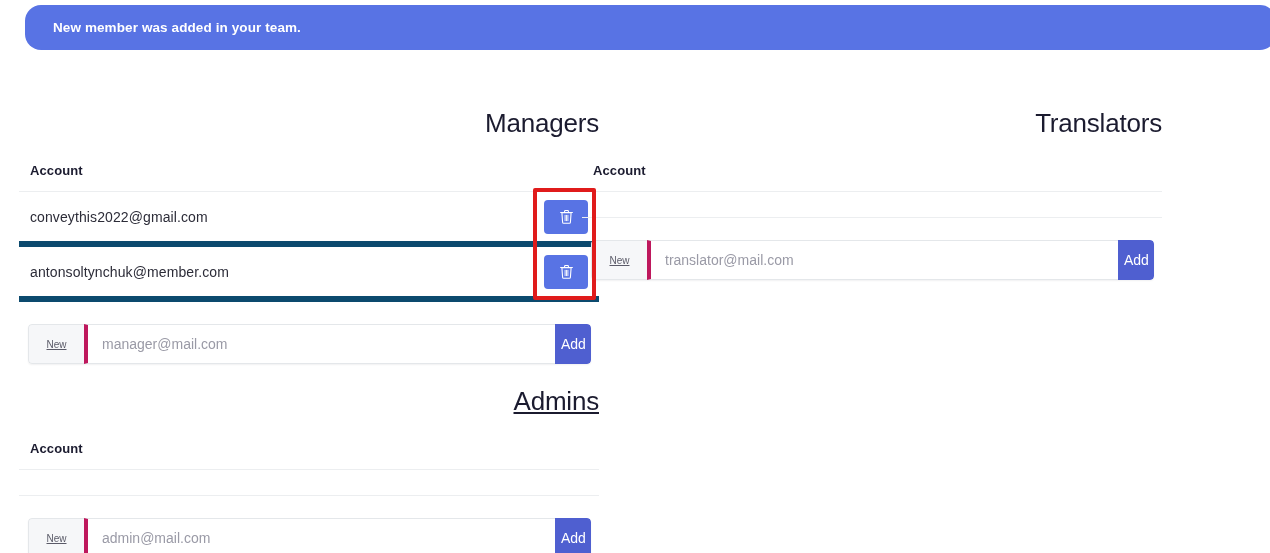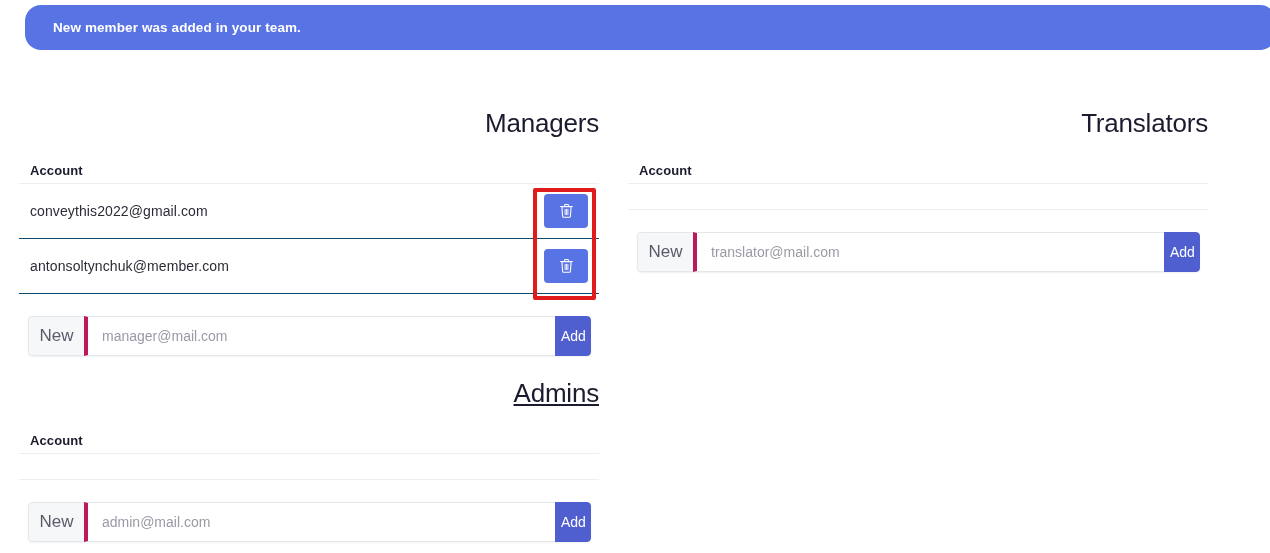--- a/index.html
+++ b/index.html
@@ -43,21 +43,21 @@
 
   
   .col-left {
     position: absolute;
     left: 19px;
     top: 60px;
     width: 580px;
   }
   .col-right {
     position: absolute;
-    left: 628px;
+    left: 582px;
     top: 60px;
     width: 580px;
   }
 
   .section-title {
     font-size: 26px;
     font-weight: 500;
     color: #1b1b2f;
     margin: 0;
     padding: 0;
@@ -68,36 +68,36 @@
   .section-title.managers { padding-top: 48px; }
   .section-title.admins { padding-top: 22px; text-decoration: underline; }
 
   .table {
     width: 580px;
     margin-top: 22px;
   }
   .table.translators { width: 580px; }
 
   .th-row {
-    padding: 0 0 4px 11px;
+    padding: 0 0 12px 11px;
     border-bottom: 1px solid #eceef0;
   }
   .th {
     font-size: 13px;
     font-weight: bold;
     color: #1b1b2f;
     letter-spacing: 0.1px;
   }
 
   .tr {
     display: flex;
     align-items: center;
     justify-content: space-between;
     height: 55px;
-    border-bottom: 1px solid #0c4a6e;
+    border-bottom: 6px solid #0c4a6e;
     padding-left: 11px;
     padding-right: 0;
   }
   .tr.empty { height: 26px; border-bottom: 1px solid #eceef0; }
 
   .account-email {
     font-size: 14px;
     color: #2c2c38;
     letter-spacing: 0.1px;
   }
@@ -130,22 +130,23 @@
   }
   .ig-prefix {
     display: flex;
     align-items: center;
     justify-content: center;
     width: 56px;
     background: #f6f7f9;
     border: 1px solid #e4e7ea;
     border-right: none;
     border-radius: 4px 0 0 4px;
-    font-size: 17px;
+    font-size: 10px;
     color: #5a5a68;
+    text-decoration: underline;
   }
   .ig-input {
     flex: 1;
     border: 1px solid #e4e7ea;
     border-left: 4px solid #be185d;
     border-right: none;
     background: #ffffff;
     padding: 0 14px;
     font-size: 14px;
     font-family: "Liberation Sans", sans-serif;

